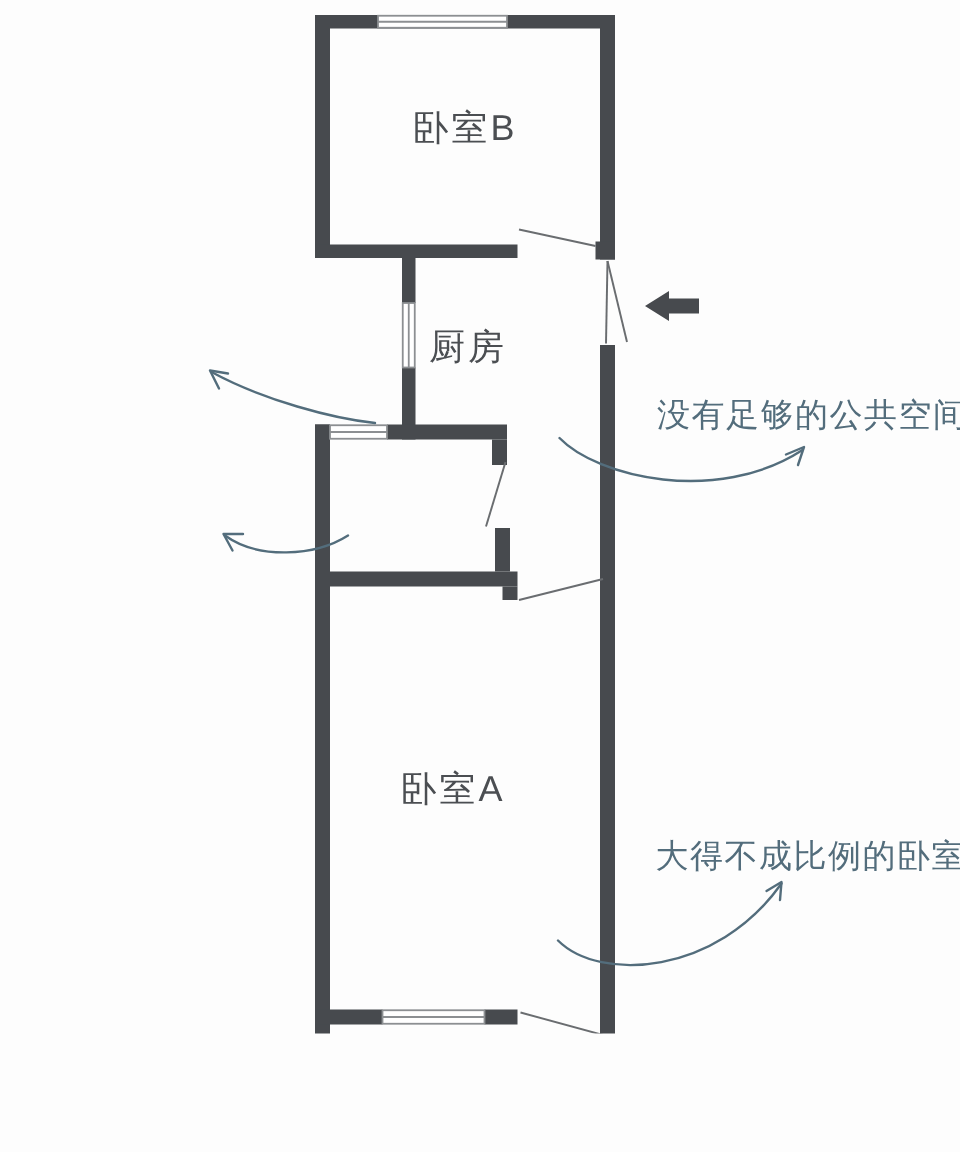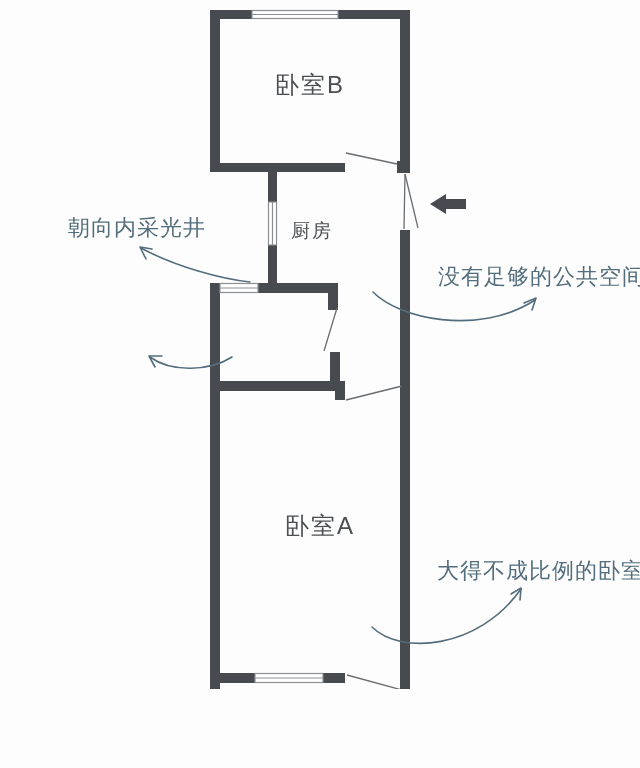--- a/index.html
+++ b/index.html
@@ -14,21 +14,21 @@
   .stage{
     position:relative;width:640px;height:689px;
     background:var(--background);overflow:hidden;
   }
   .plan-svg{position:absolute;left:0;top:0;}
   .room-label{
     position:absolute;transform:translate(-50%,-50%);
     color:var(--label);white-space:nowrap;letter-spacing:2px;
   }
   .room-label.big{font-size:24px;}
-  .room-label.small{font-size:19px;}
+  .room-label.small{font-size:24px;}
   .annotation{
     position:absolute;color:var(--annotation);font-size:22px;
     white-space:nowrap;letter-spacing:1px;
   }
 </style>
 </head>
 <body>
 
 <div class="stage">
 
@@ -115,18 +115,17 @@
       </g>
       <g>
         <path d="M 372,627 C 400,655 478,650 521,589"></path>
         <path d="M 511,594 L 521,588 L 520,600"></path>
       </g>
     </g>
   </svg>
 
   <div class="room-label big" style="left:310px;top:85px;">卧室B</div>
   <div class="room-label small" style="left:312px;top:231px;">厨房</div>
-  <div class="room-label big" style="left:320px;top:526px;">卧室A</div>
+  <div class="room-label big" style="left:302px;top:526px;">卧室A</div>
 
-  <div class="annotation" style="left:68px;top:213px;">朝向内采光井</div>
   <div class="annotation" style="left:438px;top:262px;">没有足够的公共空间</div>
   <div class="annotation" style="left:437px;top:556px;">大得不成比例的卧室</div>
 </div>
 
 </body></html>

